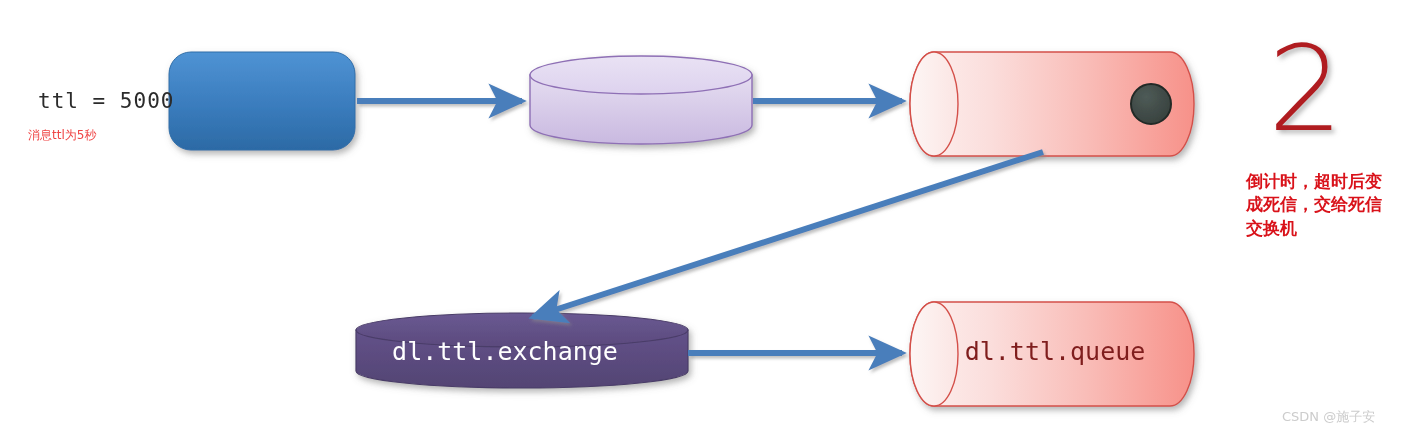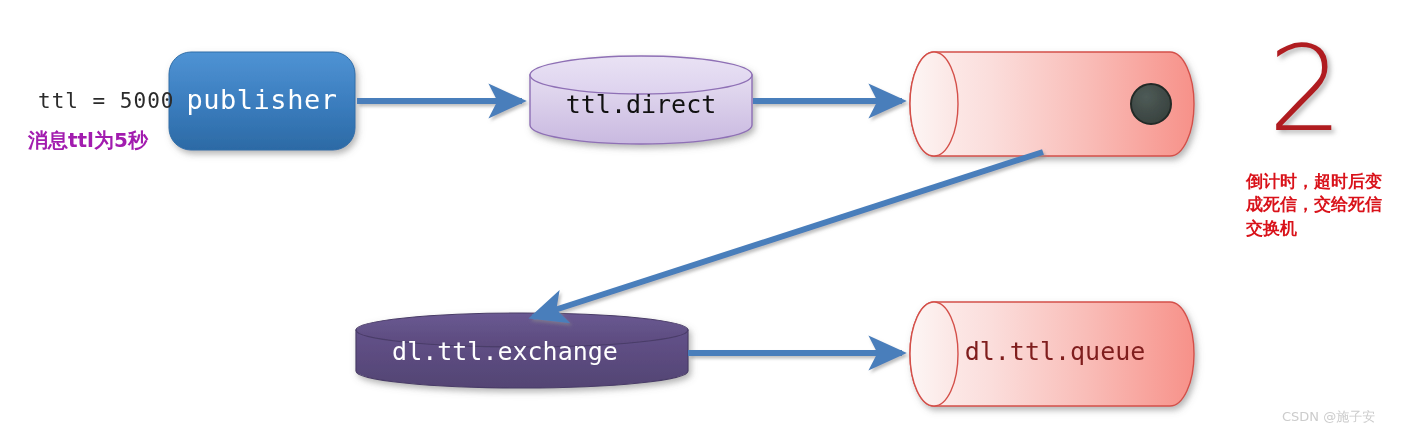--- a/index.html
+++ b/index.html
@@ -80,23 +80,23 @@
     color: #2b2b2b;
     letter-spacing: 1px;
     white-space: nowrap;
     margin-left: 10px;
   }
   #ttl-note-cn {
     position: absolute;
     left: 28px;
     top: 127px;
     font-family: "DejaVu Sans", "Liberation Sans", sans-serif;
-    font-size: 20px;
-    font-weight: bold;
-    color: #a21caf;
+    font-size: 12px;
+    font-weight: normal;
+    color: #ef4444;
     white-space: nowrap;
   }
   #step-number {
     position: absolute;
     left: 1268px;
     top: 30px;
     font-family: "DejaVu Sans", "Liberation Sans", sans-serif;
     font-size: 118px;
     font-weight: 300;
     line-height: 1;
@@ -204,23 +204,21 @@
     </g>
 
     <g stroke="#4a7ebb" stroke-width="6" fill="none" filter="url(#arrowShadow)">
       <line x1="357" y1="101" x2="522" y2="101" marker-end="url(#arrowHead)"></line>
       <line x1="753" y1="101" x2="902" y2="101" marker-end="url(#arrowHead)"></line>
       <line x1="1043" y1="152" x2="533" y2="317" marker-end="url(#arrowHead)"></line>
       <line x1="688" y1="353" x2="902" y2="353" marker-end="url(#arrowHead)"></line>
     </g>
   </svg>
 
-  <div class="node-label" id="publisher-label">publisher</div>
-
-  <div class="node-label" id="ttl-direct-label">ttl.direct</div>
+
 
 
   <div class="node-label" id="dl-exchange-label">dl.ttl.exchange</div>
 
   <div class="node-label" id="dl-queue-label">dl.ttl.queue</div>
 
   <div id="ttl-value-text">ttl = 5000</div>
 
   <div id="ttl-note-cn">消息ttl为5秒</div>
 

